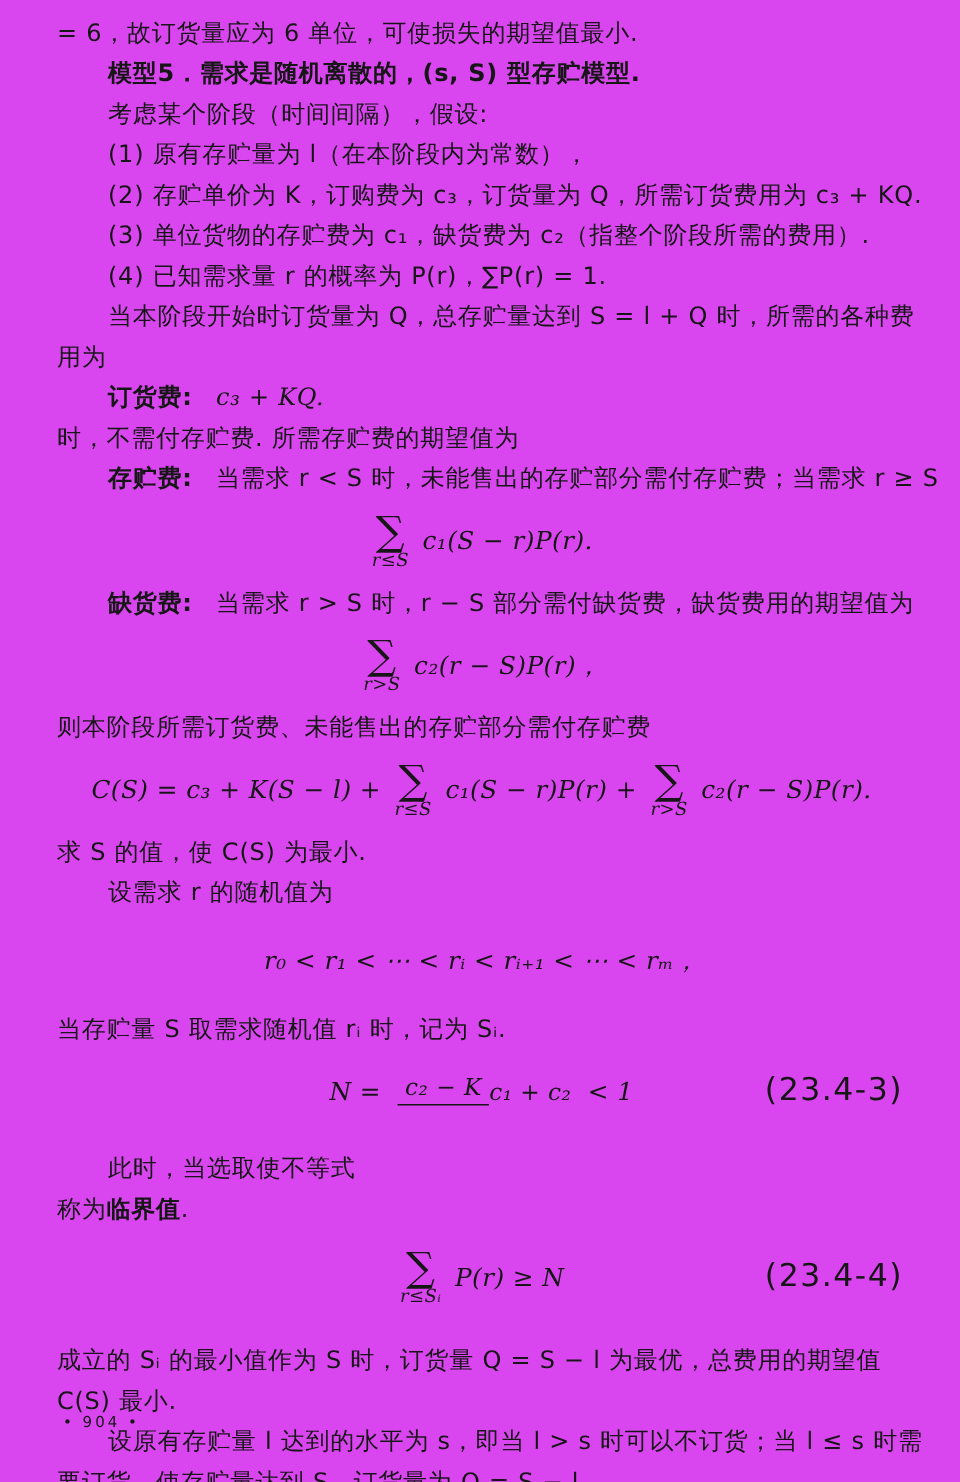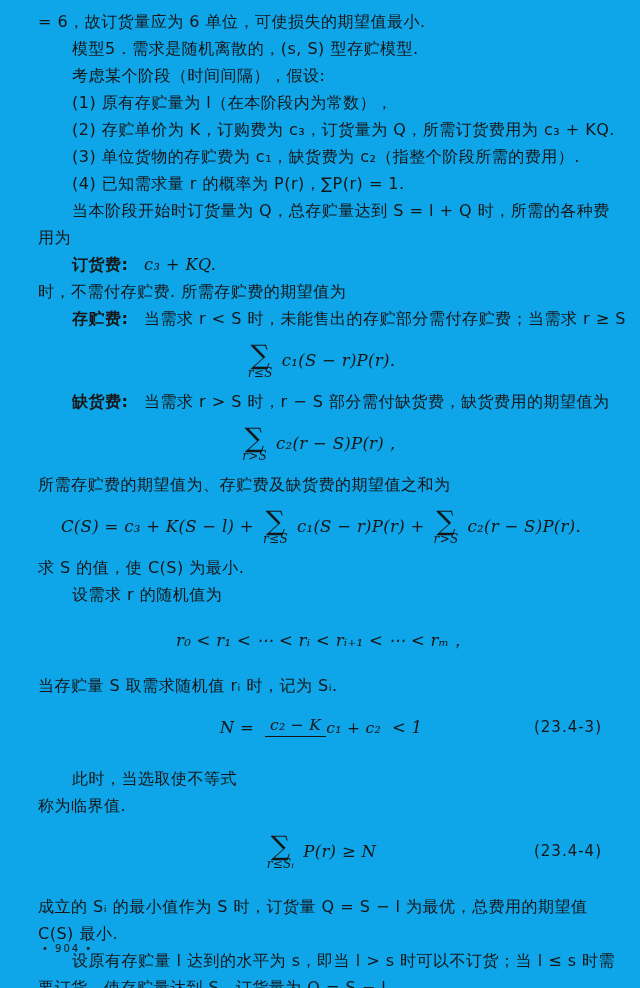--- a/index.html
+++ b/index.html
@@ -5,35 +5,35 @@
   html, body {
     margin: 0;
     padding: 0;
     background: #e8e8e4;
   }
   .page {
     position: relative;
     width: 640px;
     height: 988px;
     margin: 0 auto;
-    background: #0ea5e9;
+    background: #d946ef;
     color: #161616;
     font-family: "DejaVu Sans", sans-serif;
     font-size: 16px;
     line-height: 27px;
     overflow: hidden;
     box-sizing: border-box;
     padding: 8px 36px 0 38px;
   }
   .text-line {
     white-space: nowrap;
     letter-spacing: 0.5px;
   }
   .indent { padding-left: 34px; }
-  .bold { font-weight: normal; }
+  .bold { font-weight: bold; }
   .lead-label { font-weight: bold; margin-right: 10px; }
   .math-inline {
     font-family: "DejaVu Serif", serif;
     font-style: italic;
   }
   .formula-row {
     position: relative;
     display: flex;
     align-items: center;
     justify-content: center;
@@ -44,21 +44,21 @@
     font-size: 16.5px;
     letter-spacing: 0.3px;
   }
   .eq-number {
     position: absolute;
     right: 2px;
     top: 50%;
     transform: translateY(-50%);
     font-style: normal;
     font-family: "DejaVu Sans", sans-serif;
-    font-size: 15px;
+    font-size: 21px;
     letter-spacing: 1px;
   }
   .sum {
     display: inline-flex;
     flex-direction: column;
     align-items: center;
     vertical-align: middle;
     margin: 0 5px;
   }
   .sum-sign {
@@ -143,21 +143,21 @@
   </div>
 
   <div class="formula-row">
     <span class="sum">
       <span class="sum-sign">∑</span>
       <span class="sum-limit">r&gt;S</span>
     </span>
     <span class="expr">c₂(r − S)P(r)，</span>
   </div>
 
-  <div class="text-line">所需存贮费的期望值为、存贮费及缺货费的期望值之和为</div>
+  <div class="text-line">则本阶段所需订货费、未能售出的存贮部分需付存贮费</div>
 
   <div class="formula-row">
     <span class="expr">C(S) = c₃ + K(S − l) +</span>
     <span class="sum">
       <span class="sum-sign">∑</span>
       <span class="sum-limit">r≤S</span>
     </span>
     <span class="expr">c₁(S − r)P(r) +</span>
     <span class="sum">
       <span class="sum-sign">∑</span>

